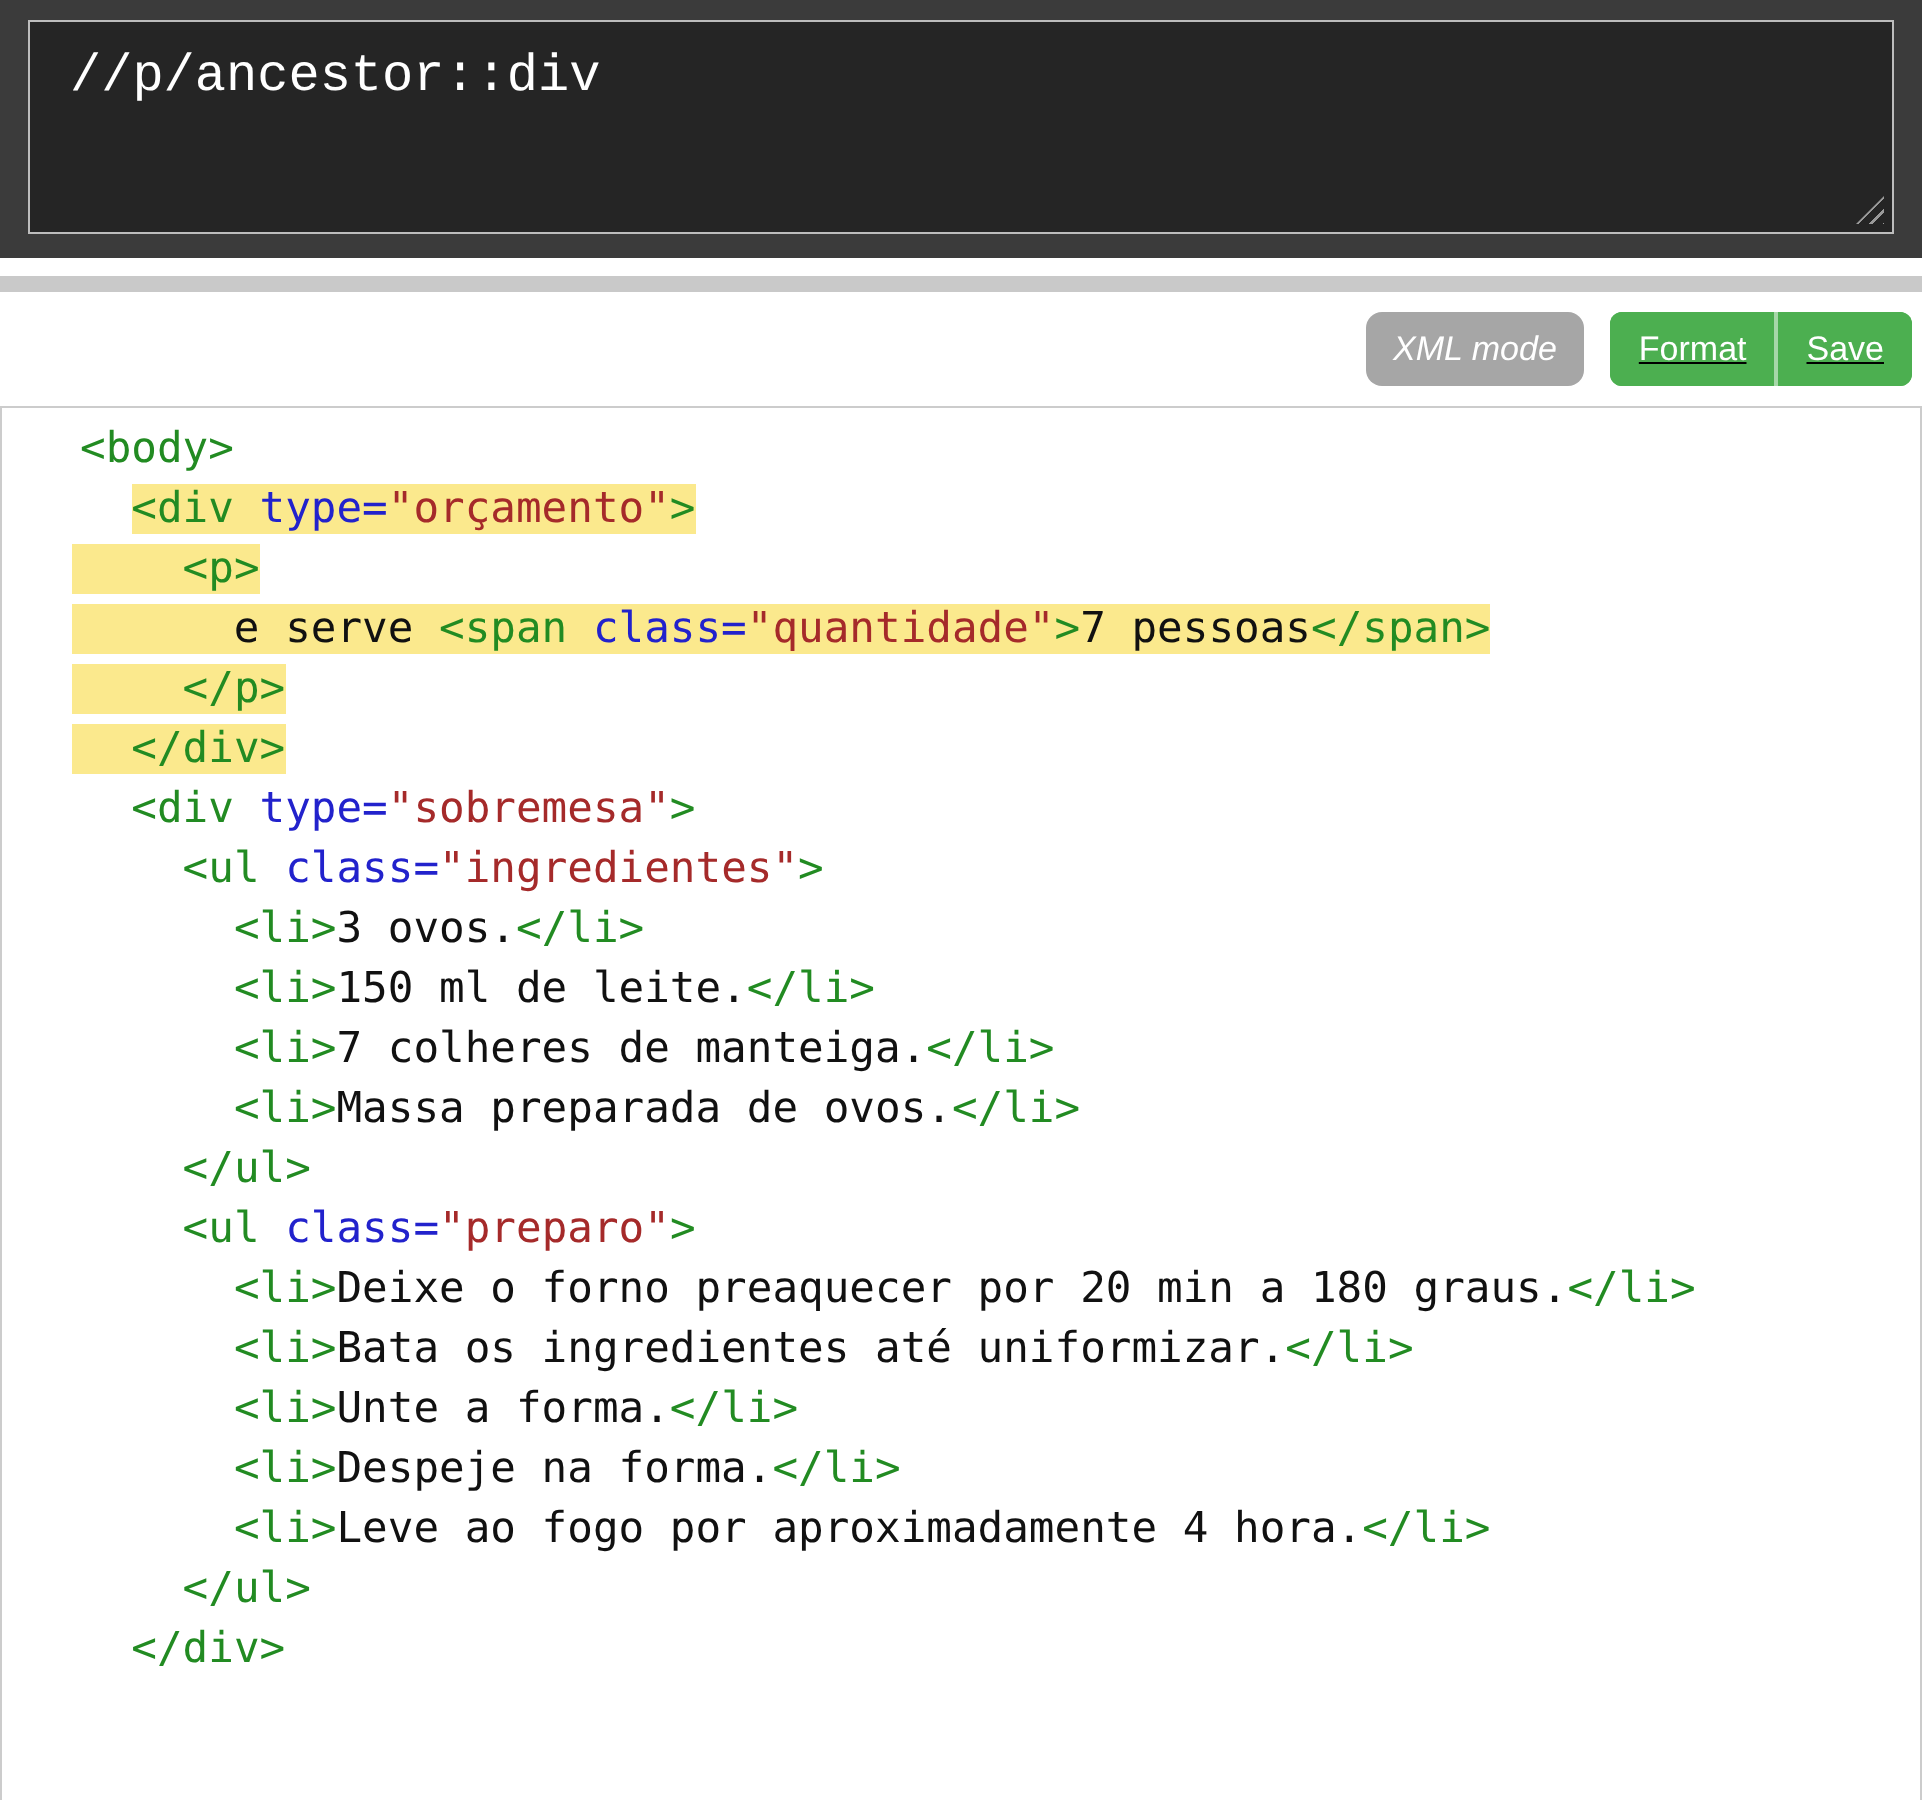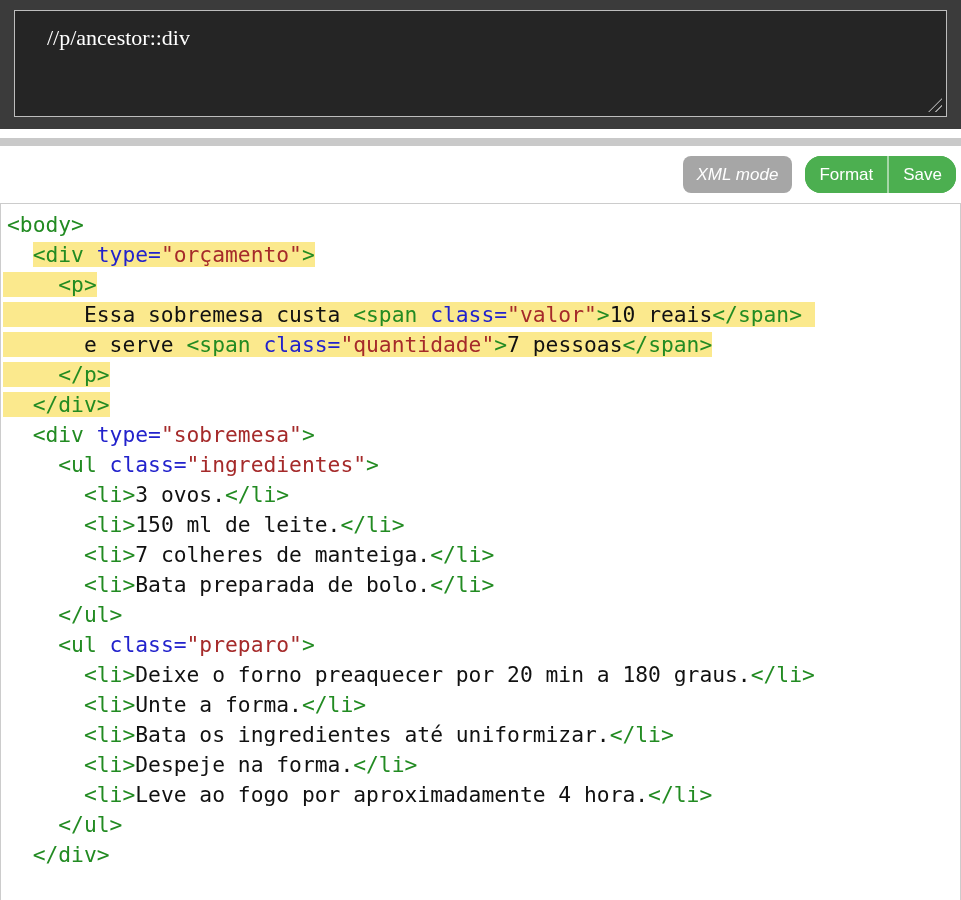--- a/index.html
+++ b/index.html
@@ -12,23 +12,23 @@
   .query-panel{
     background:var(--bg-dark-band,#3b3b3b);
     height:129px;box-sizing:border-box;padding:10px 14px;
   }
   .textarea-wrap{position:relative;width:100%;height:107px;box-sizing:border-box;}
   .query-input{
     width:100%;height:100%;box-sizing:border-box;resize:none;display:block;
     background:var(--textarea-bg,#252525);
     color:var(--query-text,#ffffff);
     border:1px solid var(--textarea-border,#bdbdbd);
-    font-family:Liberation Serif, serif;
-    font-size:22px;line-height:30px;
-    padding:12px 32px;outline:none;overflow:hidden;
+    font-family:Liberation Mono, monospace;
+    font-size:26px;line-height:30px;
+    padding:12px 20px;outline:none;overflow:hidden;
   }
   .resize-grip{
     position:absolute;right:5px;bottom:5px;width:14px;height:14px;
     background:repeating-linear-gradient(135deg,#9a9a9a 0 1.2px,transparent 1.2px 4.8px);
     clip-path:polygon(100% 0,100% 100%,0 100%);
     cursor:nwse-resize;
   }
   
   .white-strip{height:9px;background:#ffffff;}
   .splitter{height:8px;background:var(--splitter,#c9c9c9);cursor:row-resize;}
@@ -42,36 +42,37 @@
   .btn{
     height:37px;border:none;color:var(--btn-text,#ffffff);
     font-family:"Liberation Sans", sans-serif;font-size:17px;
     cursor:pointer;display:inline-flex;align-items:center;justify-content:center;
   }
   .btn-xml{
     background:var(--btn-gray,#a6a6a6);border-radius:8px;
     font-style:italic;padding:0 14px;min-width:96px;box-sizing:border-box;
   }
   .btn-group{
-    display:inline-flex;height:37px;border-radius:16px;overflow:hidden;
+    display:inline-flex;height:37px;border-radius:6px;overflow:hidden;
     background:var(--btn-green,#4caf50);
+    text-decoration:underline;
   }
   .btn-green{background:var(--btn-green,#4caf50);padding:0 14px;}
   .btn-green + .btn-green{border-left:2px solid rgba(255,255,255,0.5);text-align:center;}
   
   .code-panel{
     box-sizing:border-box;height:696px;background:#ffffff;
     border-top:0;border-left:1px solid var(--code-border,#cccccc);
     border-right:1px solid var(--code-border,#cccccc);
     padding:6px 0 0 6px;overflow:hidden;
   }
   .line{
     white-space:pre;
     font-family:"DejaVu Sans Mono", monospace;
-    font-size:21.3px;line-height:30px;height:30px;
+    font-size:21.3px;line-height:30px;height:30px;margin-left:33px;
   }
   .tok-tag{color:var(--tok-tag,#228b22);}
   .tok-attr{color:var(--tok-attr,#2222cc);}
   .tok-val{color:var(--tok-val,#a52a2a);}
   .tok-text{color:var(--tok-text,#111111);}
   .hl{background:var(--hl-yellow,#fbe98d);}
   .hl-start{margin-left:-4px;padding-left:4px;}
 </style>
 </head>
 <body>
@@ -91,32 +92,31 @@
   <div class="btn-group">
     <button class="btn btn-green">Format</button>
     <button class="btn btn-green">Save</button>
   </div>
 </div>
 
 <div class="code-panel">
     <div class="line"><span class="tok-tag">&lt;body&gt;</span></div>
     <div class="line">  <span class="hl"><span class="tok-tag">&lt;div </span><span class="tok-attr">type=</span><span class="tok-val">"orçamento"</span><span class="tok-tag">&gt;</span></span></div>
     <div class="line"><span class="hl hl-start"><span class="tok-text">    </span><span class="tok-tag">&lt;p&gt;</span></span></div>
-    <div class="line"><span class="hl hl-start"><span class="tok-text">      Essa sobremesa custa </span><span class="tok-tag">&lt;span </span><span class="tok-attr">class=</span><span class="tok-val">"valor"</span><span class="tok-tag">&gt;</span><span class="tok-text">10 reais</span><span class="tok-tag">&lt;/span&gt;</span>&nbsp;</span></div>
     <div class="line"><span class="hl hl-start"><span class="tok-text">      e serve </span><span class="tok-tag">&lt;span </span><span class="tok-attr">class=</span><span class="tok-val">"quantidade"</span><span class="tok-tag">&gt;</span><span class="tok-text">7 pessoas</span><span class="tok-tag">&lt;/span&gt;</span></span></div>
     <div class="line"><span class="hl hl-start"><span class="tok-text">    </span><span class="tok-tag">&lt;/p&gt;</span></span></div>
     <div class="line"><span class="hl hl-start"><span class="tok-text">  </span><span class="tok-tag">&lt;/div&gt;</span></span></div>
     <div class="line"><span class="tok-text">  </span><span class="tok-tag">&lt;div </span><span class="tok-attr">type=</span><span class="tok-val">"sobremesa"</span><span class="tok-tag">&gt;</span></div>
     <div class="line"><span class="tok-text">    </span><span class="tok-tag">&lt;ul </span><span class="tok-attr">class=</span><span class="tok-val">"ingredientes"</span><span class="tok-tag">&gt;</span></div>
     <div class="line"><span class="tok-text">      </span><span class="tok-tag">&lt;li&gt;</span><span class="tok-text">3 ovos.</span><span class="tok-tag">&lt;/li&gt;</span></div>
     <div class="line"><span class="tok-text">      </span><span class="tok-tag">&lt;li&gt;</span><span class="tok-text">150 ml de leite.</span><span class="tok-tag">&lt;/li&gt;</span></div>
     <div class="line"><span class="tok-text">      </span><span class="tok-tag">&lt;li&gt;</span><span class="tok-text">7 colheres de manteiga.</span><span class="tok-tag">&lt;/li&gt;</span></div>
-    <div class="line"><span class="tok-text">      </span><span class="tok-tag">&lt;li&gt;</span><span class="tok-text">Bata preparada de bolo.</span><span class="tok-tag">&lt;/li&gt;</span></div>
+    <div class="line"><span class="tok-text">      </span><span class="tok-tag">&lt;li&gt;</span><span class="tok-text">Massa preparada de ovos.</span><span class="tok-tag">&lt;/li&gt;</span></div>
     <div class="line"><span class="tok-text">    </span><span class="tok-tag">&lt;/ul&gt;</span></div>
     <div class="line"><span class="tok-text">    </span><span class="tok-tag">&lt;ul </span><span class="tok-attr">class=</span><span class="tok-val">"preparo"</span><span class="tok-tag">&gt;</span></div>
     <div class="line"><span class="tok-text">      </span><span class="tok-tag">&lt;li&gt;</span><span class="tok-text">Deixe o forno preaquecer por 20 min a 180 graus.</span><span class="tok-tag">&lt;/li&gt;</span></div>
+    <div class="line"><span class="tok-text">      </span><span class="tok-tag">&lt;li&gt;</span><span class="tok-text">Bata os ingredientes até uniformizar.</span><span class="tok-tag">&lt;/li&gt;</span></div>
     <div class="line"><span class="tok-text">      </span><span class="tok-tag">&lt;li&gt;</span><span class="tok-text">Unte a forma.</span><span class="tok-tag">&lt;/li&gt;</span></div>
-    <div class="line"><span class="tok-text">      </span><span class="tok-tag">&lt;li&gt;</span><span class="tok-text">Bata os ingredientes até uniformizar.</span><span class="tok-tag">&lt;/li&gt;</span></div>
     <div class="line"><span class="tok-text">      </span><span class="tok-tag">&lt;li&gt;</span><span class="tok-text">Despeje na forma.</span><span class="tok-tag">&lt;/li&gt;</span></div>
     <div class="line"><span class="tok-text">      </span><span class="tok-tag">&lt;li&gt;</span><span class="tok-text">Leve ao fogo por aproximadamente 4 hora.</span><span class="tok-tag">&lt;/li&gt;</span></div>
     <div class="line"><span class="tok-text">    </span><span class="tok-tag">&lt;/ul&gt;</span></div>
     <div class="line"><span class="tok-text">  </span><span class="tok-tag">&lt;/div&gt;</span></div>
   </div>
 
 </body></html>

